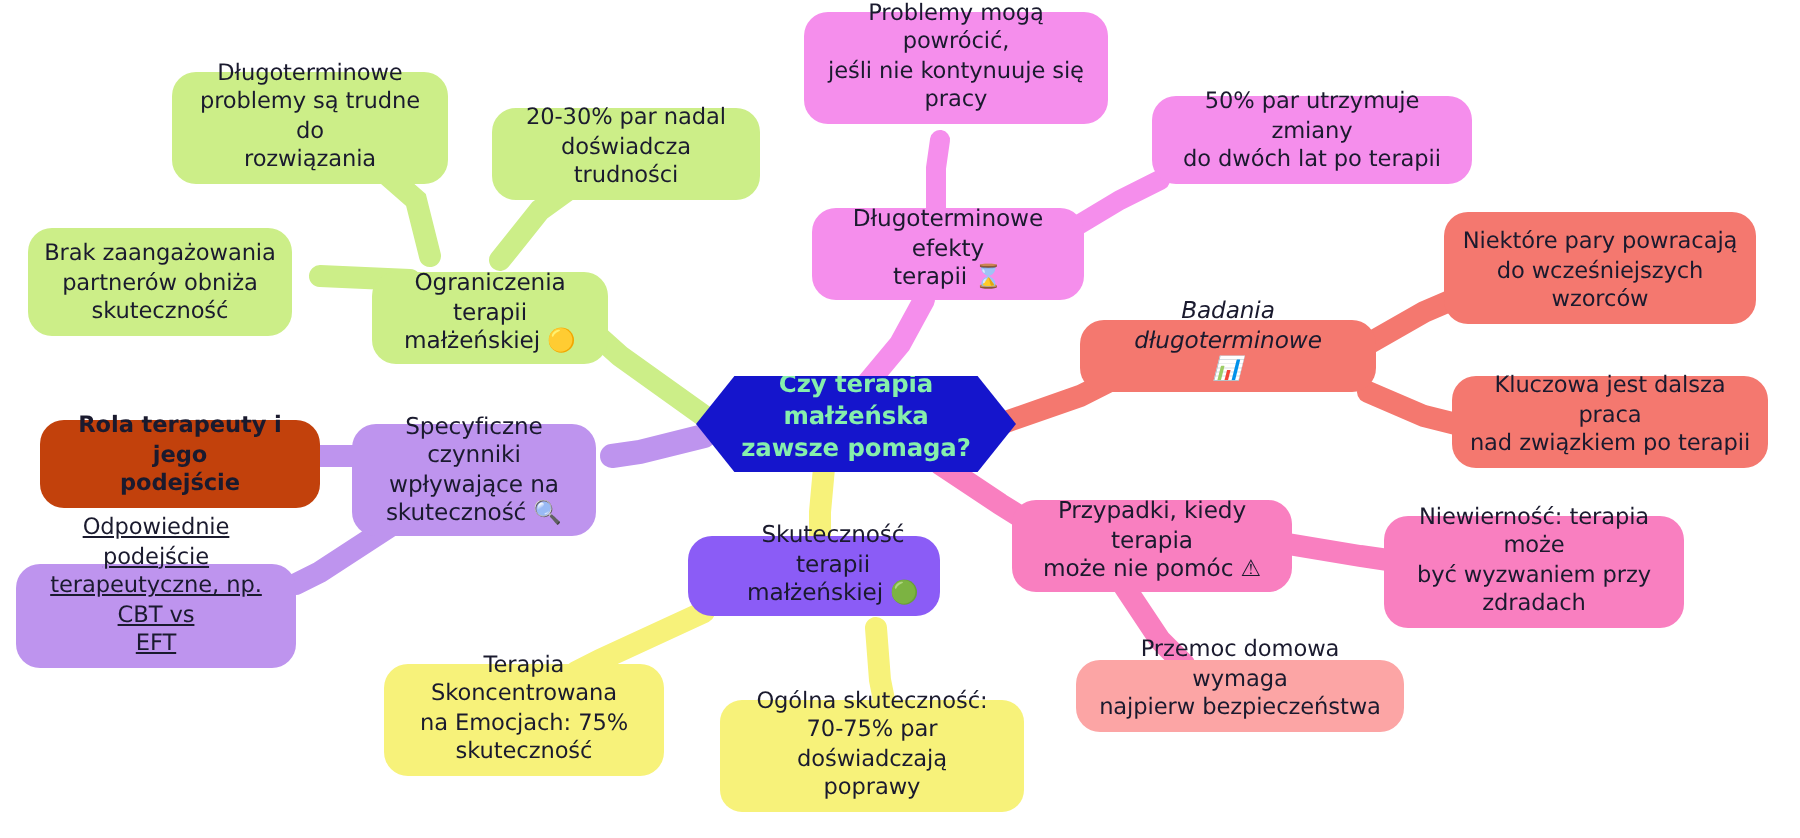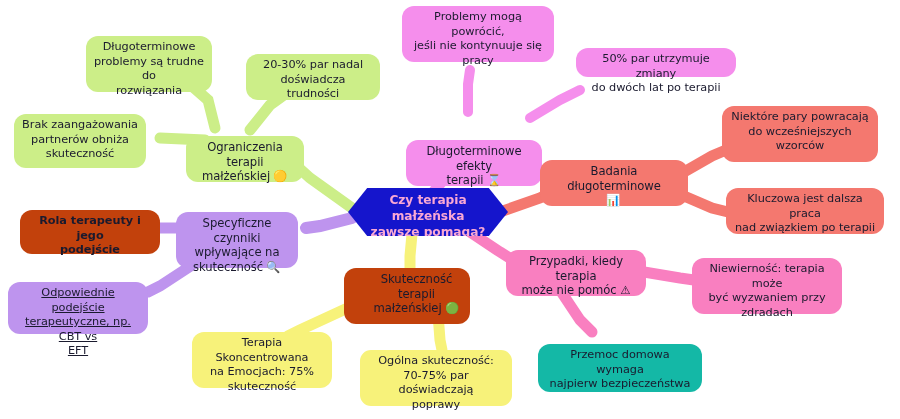--- a/index.html
+++ b/index.html
@@ -20,34 +20,34 @@
     left: 0;
     top: 0;
     width: 900px;
     height: 419px;
     pointer-events: none;
   }
   .node {
     position: absolute;
     box-sizing: border-box;
     display: flex;
-    align-items: flex-start;
+    align-items: flex-end;
     justify-content: center;
     text-align: center;
     border-radius: 12px;
     color: #1a1a2e;
     font-size: 11.3px;
     line-height: 14.6px;
     padding: 4px 7px;
     letter-spacing: -0.05px;
     z-index: 2;
   }
   .node.central {
     background: #1515CC;
-    color: #f9a8d4;
+    color: #86efac;
     font-weight: bold;
     font-size: 12.2px;
     line-height: 16px;
     border-radius: 0;
     clip-path: polygon(12% 0%, 88% 0%, 100% 50%, 88% 100%, 12% 100%, 0% 50%);
     padding: 4px 14px;
     z-index: 5;
   }
   .node.branch {
     font-size: 11.6px;
@@ -94,50 +94,50 @@
 
   <div class="node central" style="left:348px; top:188px; width:160px; height:48px;">
     <span class="nlabel">Czy terapia małżeńska
 zawsze pomaga?</span>
   </div>
 
   <div class="node branch" style="left:186px; top:136px; width:118px; height:46px; background:#CCEE88;">
     <span><span class="nlabel">Ograniczenia terapii
 małżeńskiej </span><span class="emo">🟡</span></span>
   </div>
-  <div class="node" style="left:86px; top:36px; width:126px; height:56px; background:#CCEE88;">
+  <div class="node" style="left:86px; top:36px; width:138px; height:56px; background:#CCEE88;">
     <span class="nlabel">Długoterminowe
 problemy są trudne do
 rozwiązania</span>
   </div>
   <div class="node" style="left:246px; top:54px; width:134px; height:46px; background:#CCEE88;">
     <span class="nlabel">20-30% par nadal
 doświadcza trudności</span>
   </div>
   <div class="node" style="left:14px; top:114px; width:132px; height:54px; background:#CCEE88;">
     <span class="nlabel">Brak zaangażowania
 partnerów obniża
 skuteczność</span>
   </div>
 
-  <div class="node branch" style="left:406px; top:104px; width:136px; height:46px; background:#F58EEC;margin-top:36px;">
+  <div class="node branch" style="left:406px; top:104px; width:136px; height:46px; background:#F58EEC;">
     <span><span class="nlabel">Długoterminowe efekty
 terapii </span><span class="emo">⌛</span></span>
   </div>
   <div class="node" style="left:402px; top:6px; width:152px; height:56px; background:#F58EEC;">
     <span class="nlabel">Problemy mogą powrócić,
 jeśli nie kontynuuje się
 pracy</span>
   </div>
-  <div class="node" style="left:576px; top:48px; width:160px; height:29px; background:#F58EEC;">
+  <div class="node" style="left:576px; top:48px; width:160px; height:44px; background:#F58EEC;">
     <span class="nlabel">50% par utrzymuje zmiany
 do dwóch lat po terapii</span>
   </div>
 
-  <div class="node branch" style="left:540px; top:160px; width:148px; height:46px; background:#F4786F;">
+  <div class="node branch" style="left:540px; top:160px; width:148px; height:36px; background:#F4786F;font-style:italic;">
     <span><span class="nlabel">Badania długoterminowe
 </span><span class="emo">📊</span></span>
   </div>
   <div class="node" style="left:722px; top:106px; width:156px; height:56px; background:#F4786F;">
     <span class="nlabel">Niektóre pary powracają
 do wcześniejszych
 wzorców</span>
   </div>
   <div class="node" style="left:726px; top:188px; width:158px; height:46px; background:#F4786F;">
     <span class="nlabel">Kluczowa jest dalsza praca
@@ -146,26 +146,26 @@
 
   <div class="node branch" style="left:506px; top:250px; width:140px; height:46px; background:#F97FC0;">
     <span><span class="nlabel">Przypadki, kiedy terapia
 może nie pomóc </span><span class="emo">⚠</span></span>
   </div>
   <div class="node" style="left:692px; top:258px; width:150px; height:56px; background:#F97FC0;">
     <span class="nlabel">Niewierność: terapia może
 być wyzwaniem przy
 zdradach</span>
   </div>
-  <div class="node" style="left:538px; top:330px; width:164px; height:48px; background:#14b8a6;margin-top:14px;">
+  <div class="node" style="left:538px; top:330px; width:164px; height:36px; background:#fca5a5;">
     <span class="nlabel">Przemoc domowa wymaga
 najpierw bezpieczeństwa</span>
   </div>
 
-  <div class="node branch" style="left:344px; top:268px; width:126px; height:56px; background:#c2410c;padding-left:26px;">
+  <div class="node branch" style="left:344px; top:268px; width:126px; height:40px; background:#8b5cf6;padding-left:26px;">
     <span><span class="nlabel">Skuteczność terapii
 małżeńskiej </span><span class="emo">🟢</span></span>
   </div>
   <div class="node" style="left:192px; top:332px; width:140px; height:56px; background:#F7F27A;">
     <span class="nlabel">Terapia Skoncentrowana
 na Emocjach: 75%
 skuteczność</span>
   </div>
   <div class="node" style="left:360px; top:350px; width:152px; height:56px; background:#F7F27A;border-radius:11px;">
     <span class="nlabel">Ogólna skuteczność:

